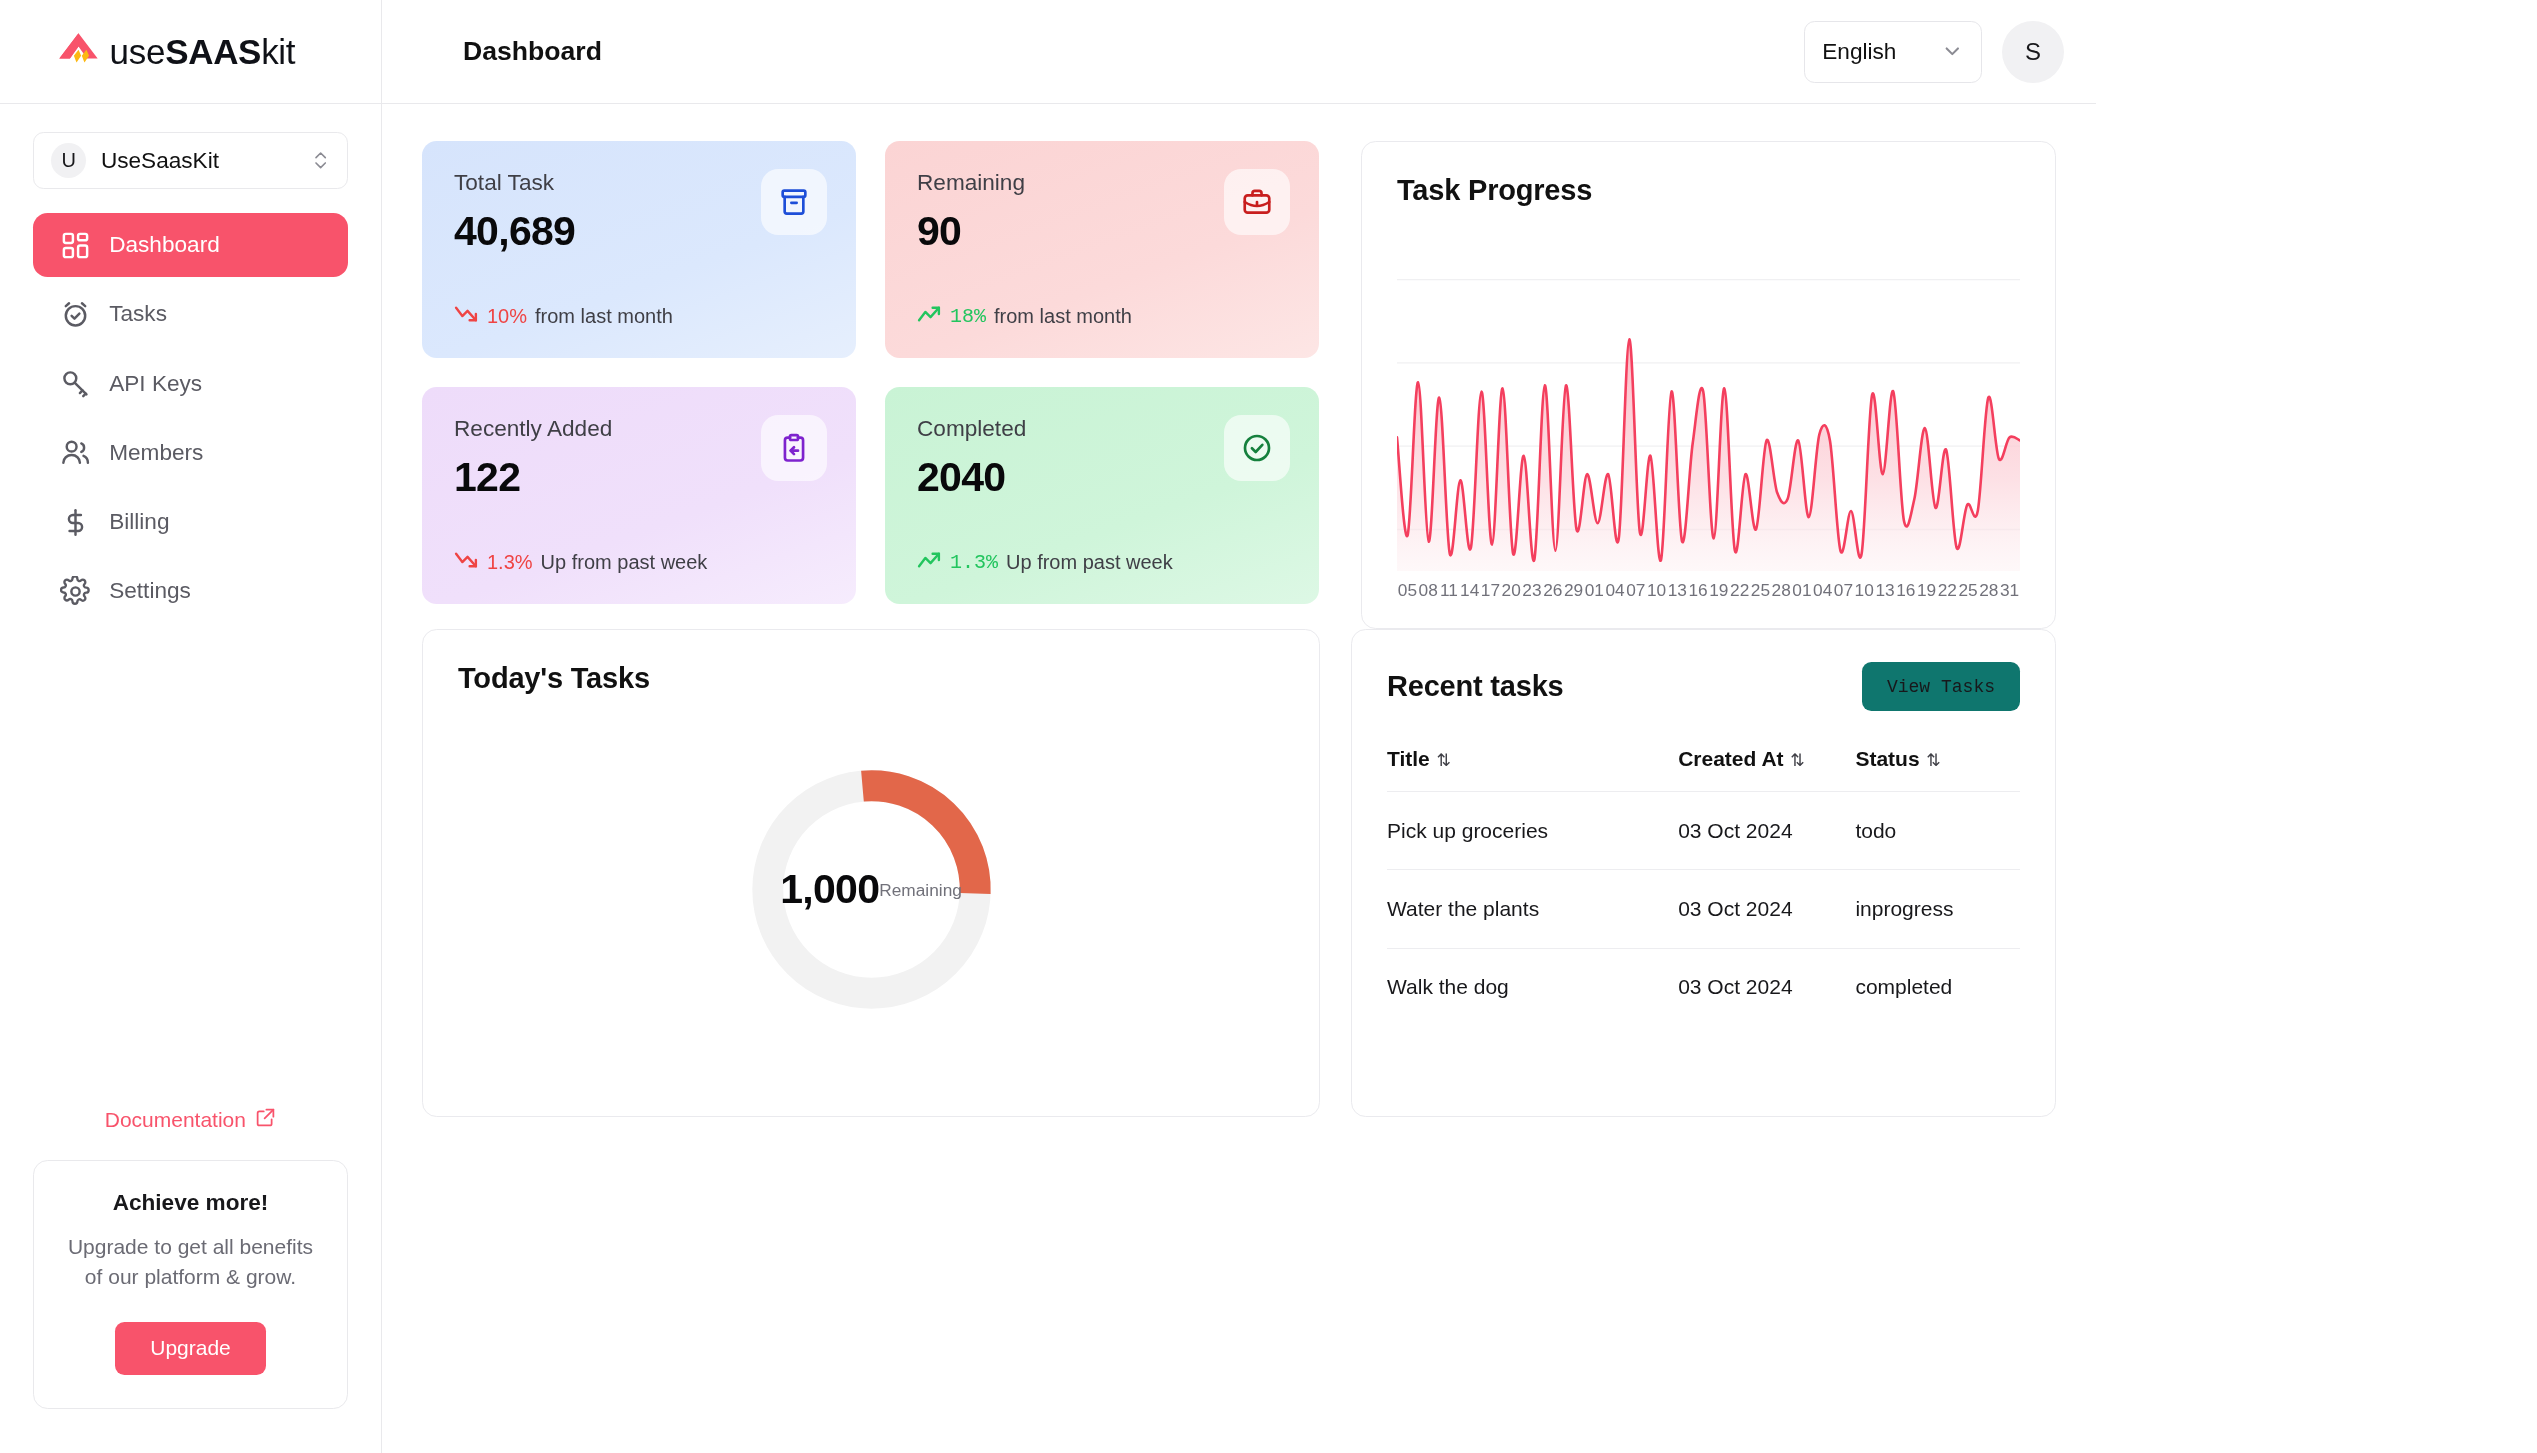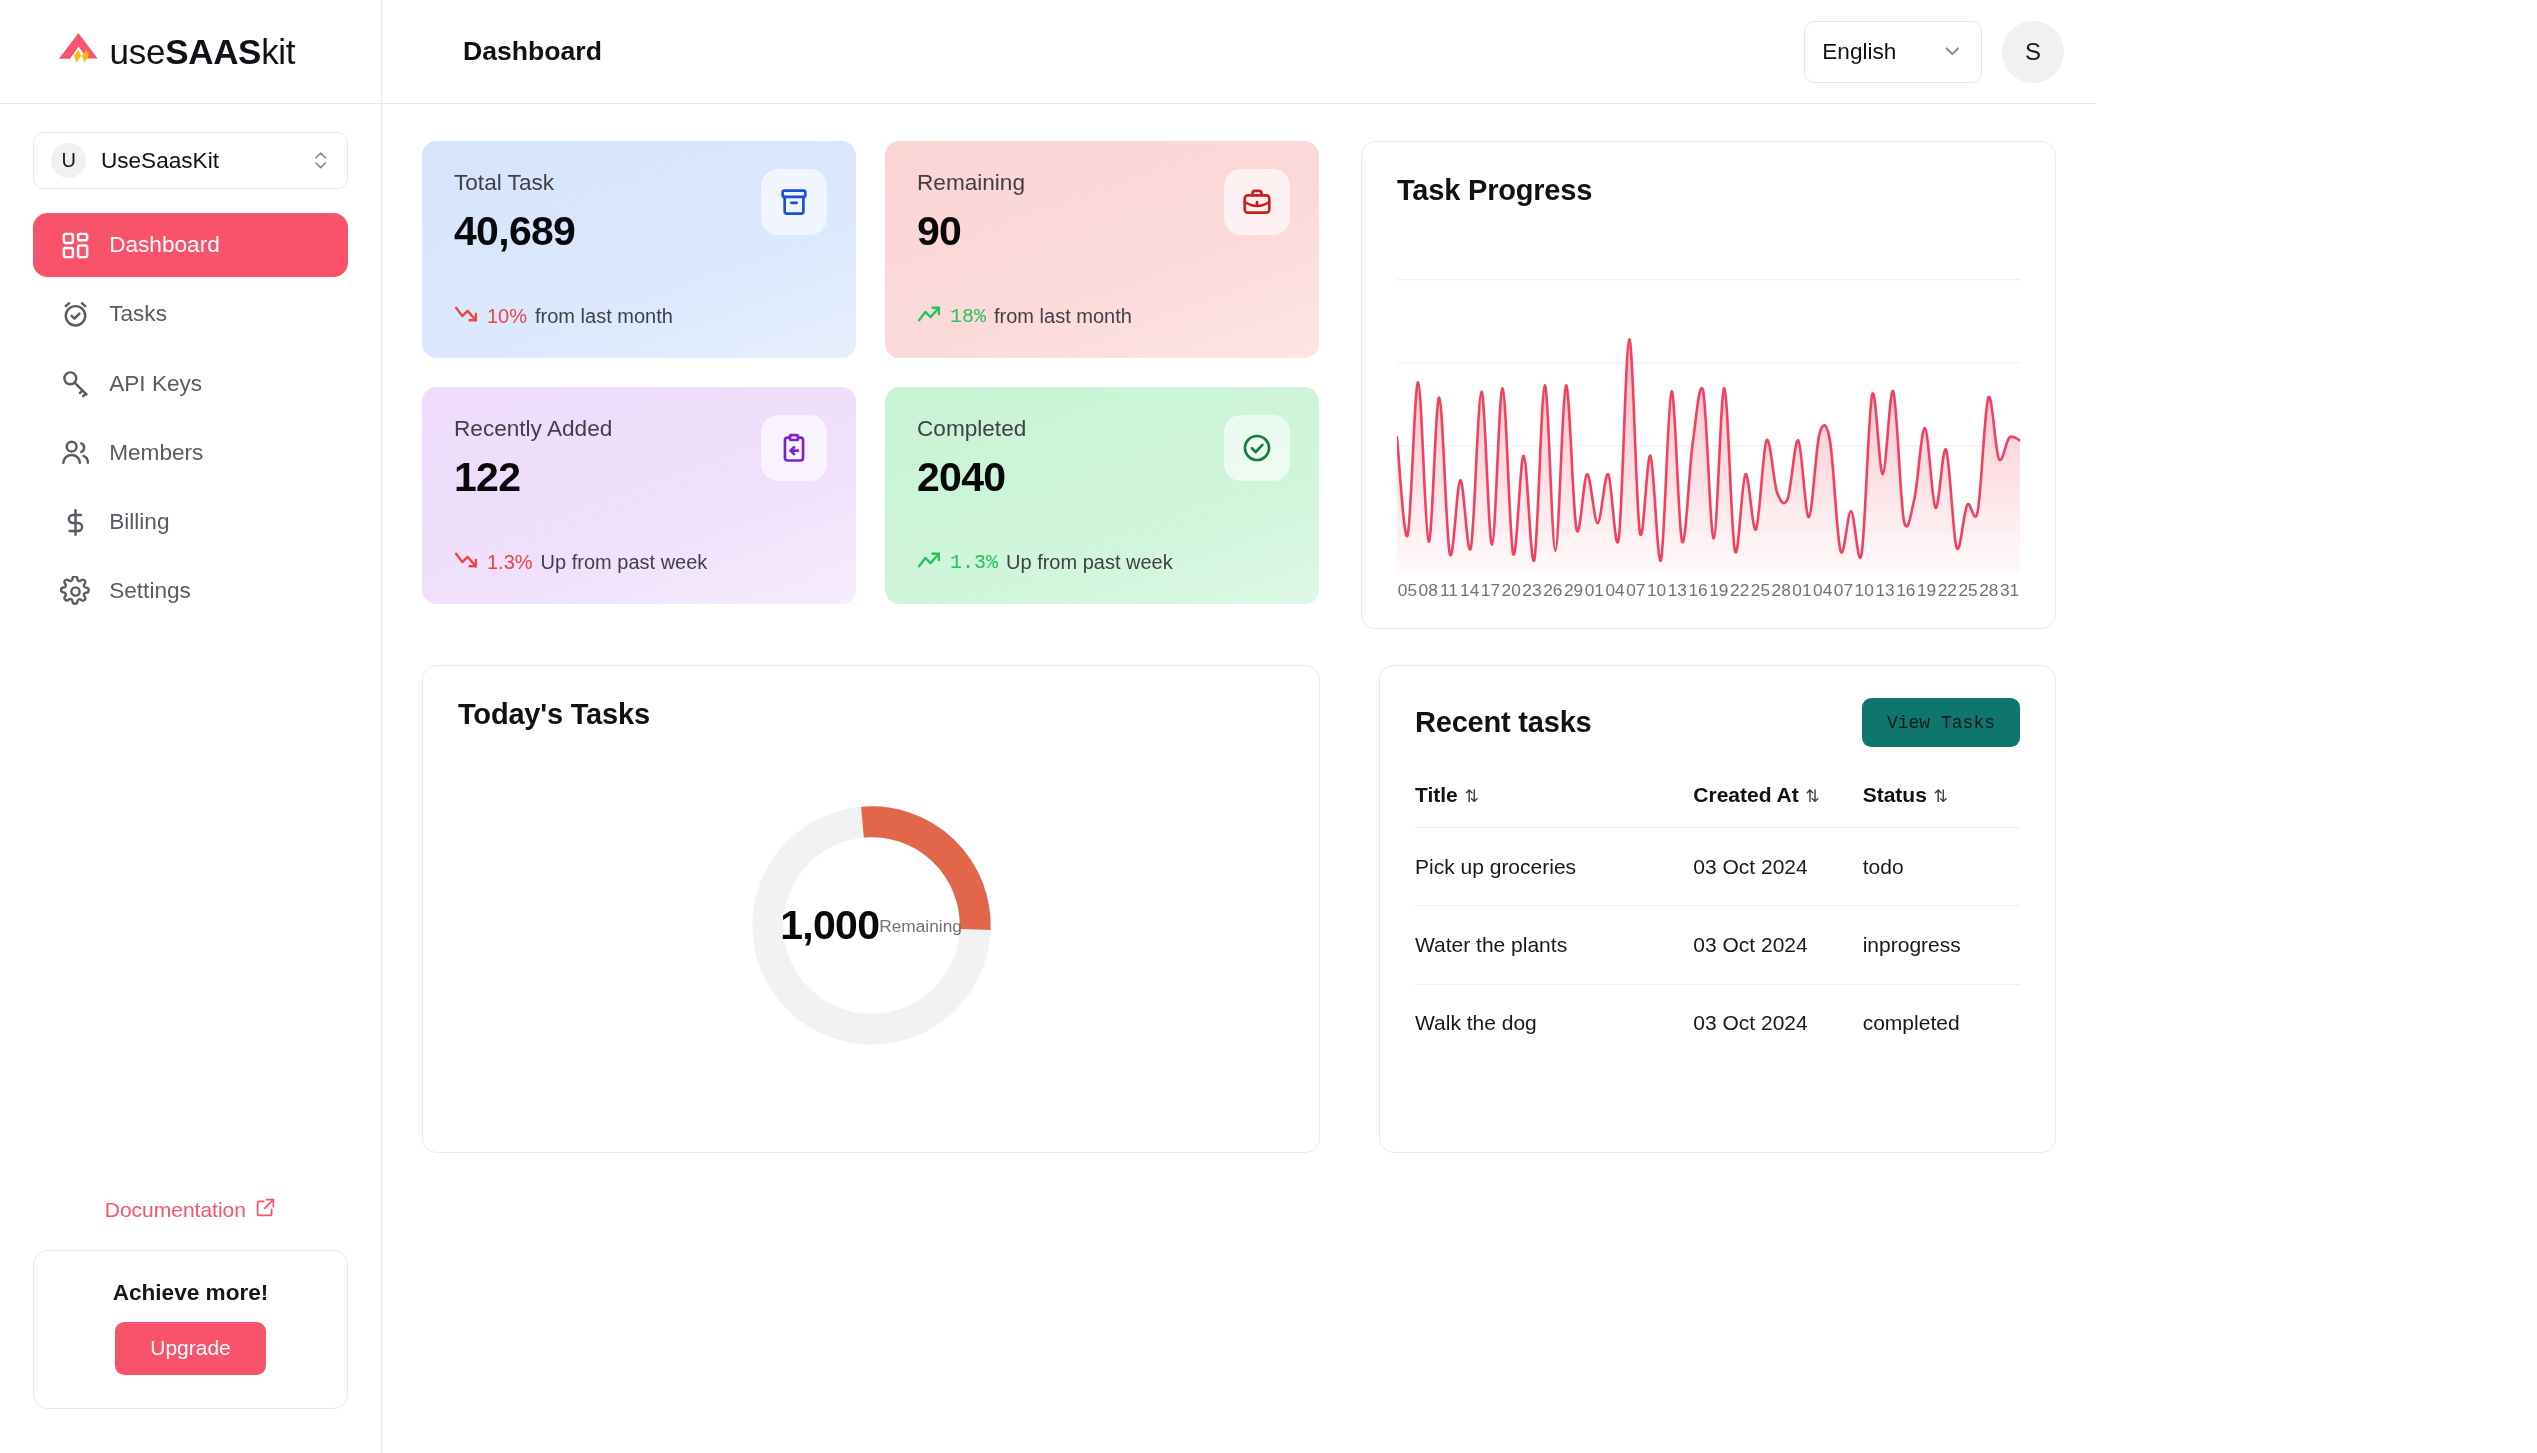--- a/index.html
+++ b/index.html
@@ -144,21 +144,21 @@
     border: 1.3px solid #eaeaee; border-radius: 14.6px;
     background: #fff;
   }
   .chart-panel { flex: 1 1 auto; height: 488px; padding: 32px 35px 26.6px 35px; display: flex; flex-direction: column; }
   .panel-title { font-size: 29px; font-weight: 700; color: #111; letter-spacing: -0.2px; }
   .chart-area { flex: 1 1 auto; position: relative; margin-top: 31px; }
   .chart-area svg { width: 100%; height: 100%; display: block; }
   .chart-xaxis { display: flex; margin-top: 9.3px; }
   .chart-xaxis span { flex: 1 1 0; text-align: center; font-size: 17.3px; color: #71717a; }
 
-  .grid-bottom { display: flex; gap: 59px; margin-top: 36px; align-items: flex-start; }
+  .grid-bottom { display: flex; gap: 31px; align-items: flex-start; }
   .today-panel { width: 898px; flex: 0 0 898px; height: 488px; padding: 32px 35px; display: flex; flex-direction: column; }
   .donut-wrap { flex: 1 1 auto; display: flex; align-items: center; justify-content: center; position: relative; }
   .donut { position: relative; width: 247px; height: 247px; }
   .donut svg { width: 247px; height: 247px; display: block; }
   .donut-center {
     position: absolute; inset: 0;
     display: flex; flex-direction: row; align-items: center; justify-content: center;
   }
   .donut-value { font-size: 41px; font-weight: 700; color: #09090b; letter-spacing: -0.7px; }
   .donut-label { font-size: 17.3px; color: #71717a; margin-top: 1.3px; }
@@ -289,20 +289,21 @@
         <svg viewBox="0 0 24 24" fill="none" stroke="#f8536b" stroke-width="2" stroke-linecap="round" stroke-linejoin="round">
           <path d="M13 3h8v8"></path>
             <path d="M21 3 L11 13"></path>
           <path d="M19 14v5a2 2 0 0 1-2 2H5a2 2 0 0 1-2-2V7a2 2 0 0 1 2-2h5"></path>
         </svg>
       </span>
     </a>
 
     <div class="promo">
       <div class="promo-title">Achieve more!</div>
+      <div class="promo-sub">Upgrade to get all benefits of our platform &amp; grow.</div>
       <button class="promo-btn">Upgrade</button>
     </div>
   </aside>
 
   <div class="main">
 
     <header class="topbar">
       <div class="page-title">Dashboard</div>
       <div class="topbar-right">
         <div class="lang-select">

